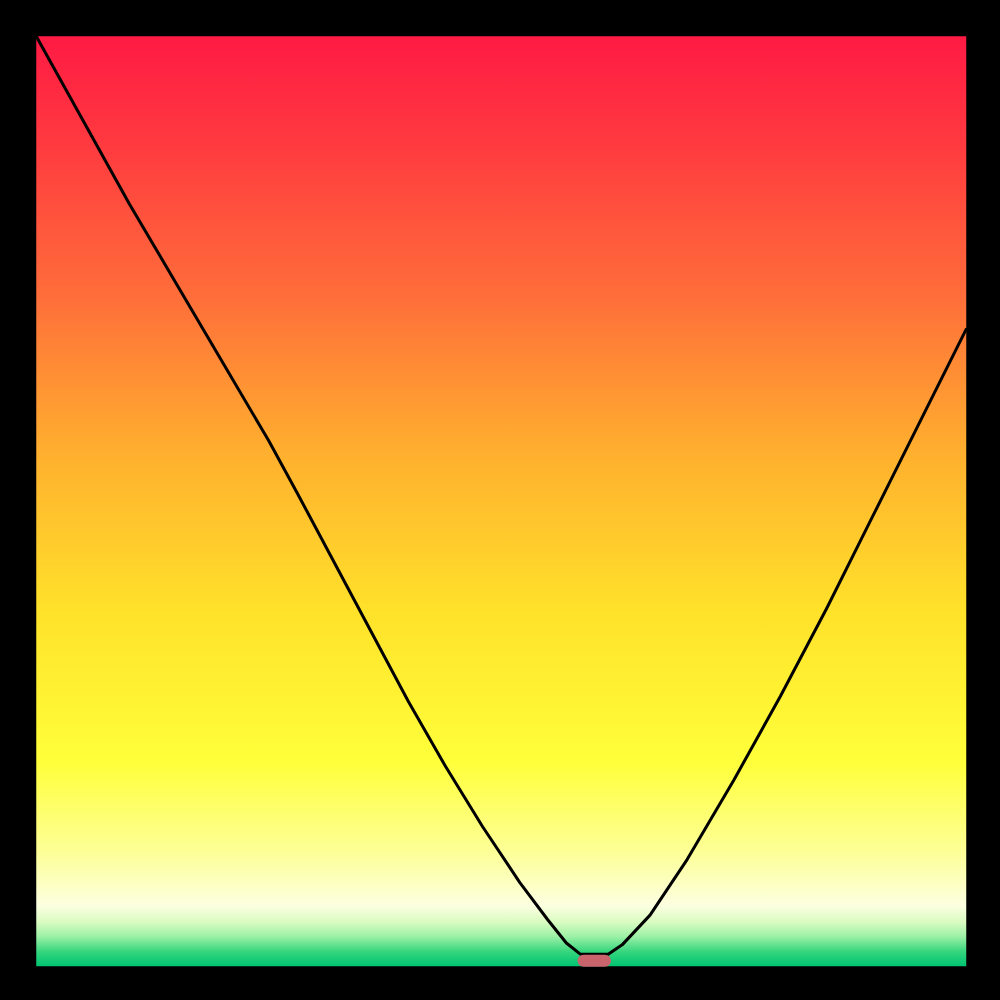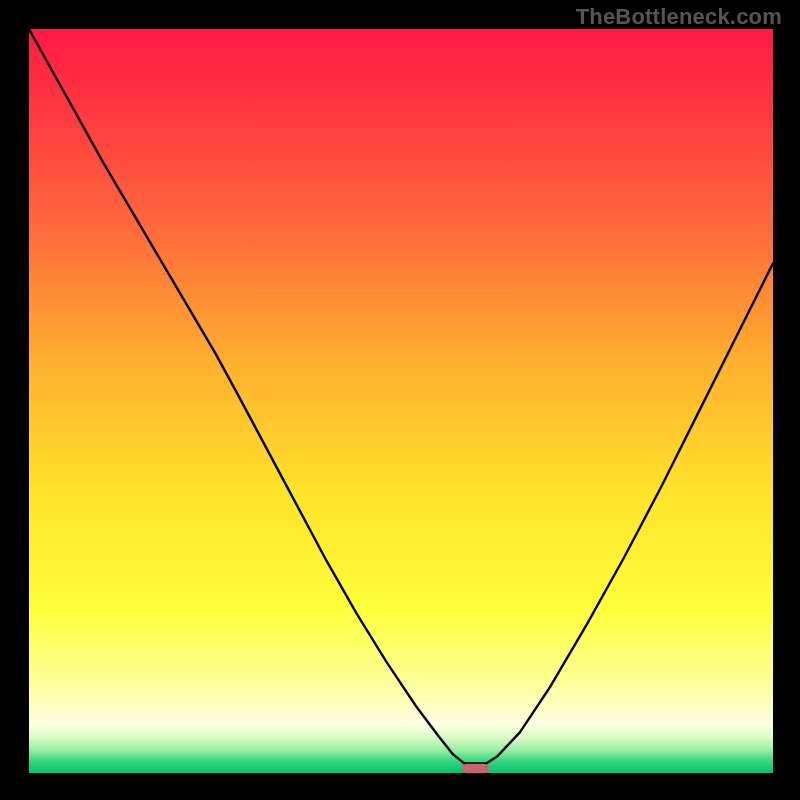--- a/index.html
+++ b/index.html
@@ -33,21 +33,20 @@
     left: 0;
     width: 800px;
     height: 800px;
     display: block;
   }
 </style>
 </head>
 <body>
 
 <div class="frame">
-  <div class="watermark">TheBottleneck.com</div>
   <svg class="plot" viewBox="0 0 800 800" preserveAspectRatio="none">
     <defs>
       <linearGradient id="bg-grad" x1="0" y1="0" x2="0" y2="1">
           <stop offset="0%" stop-color="#ff1a44"></stop>
           <stop offset="12%" stop-color="#ff3b3f"></stop>
           <stop offset="28.000000000000004%" stop-color="#ff6e3a"></stop>
           <stop offset="45%" stop-color="#ffb02e"></stop>
           <stop offset="62%" stop-color="#ffe22a"></stop>
           <stop offset="78%" stop-color="#ffff3a"></stop>
           <stop offset="88%" stop-color="#fdff9a"></stop>

